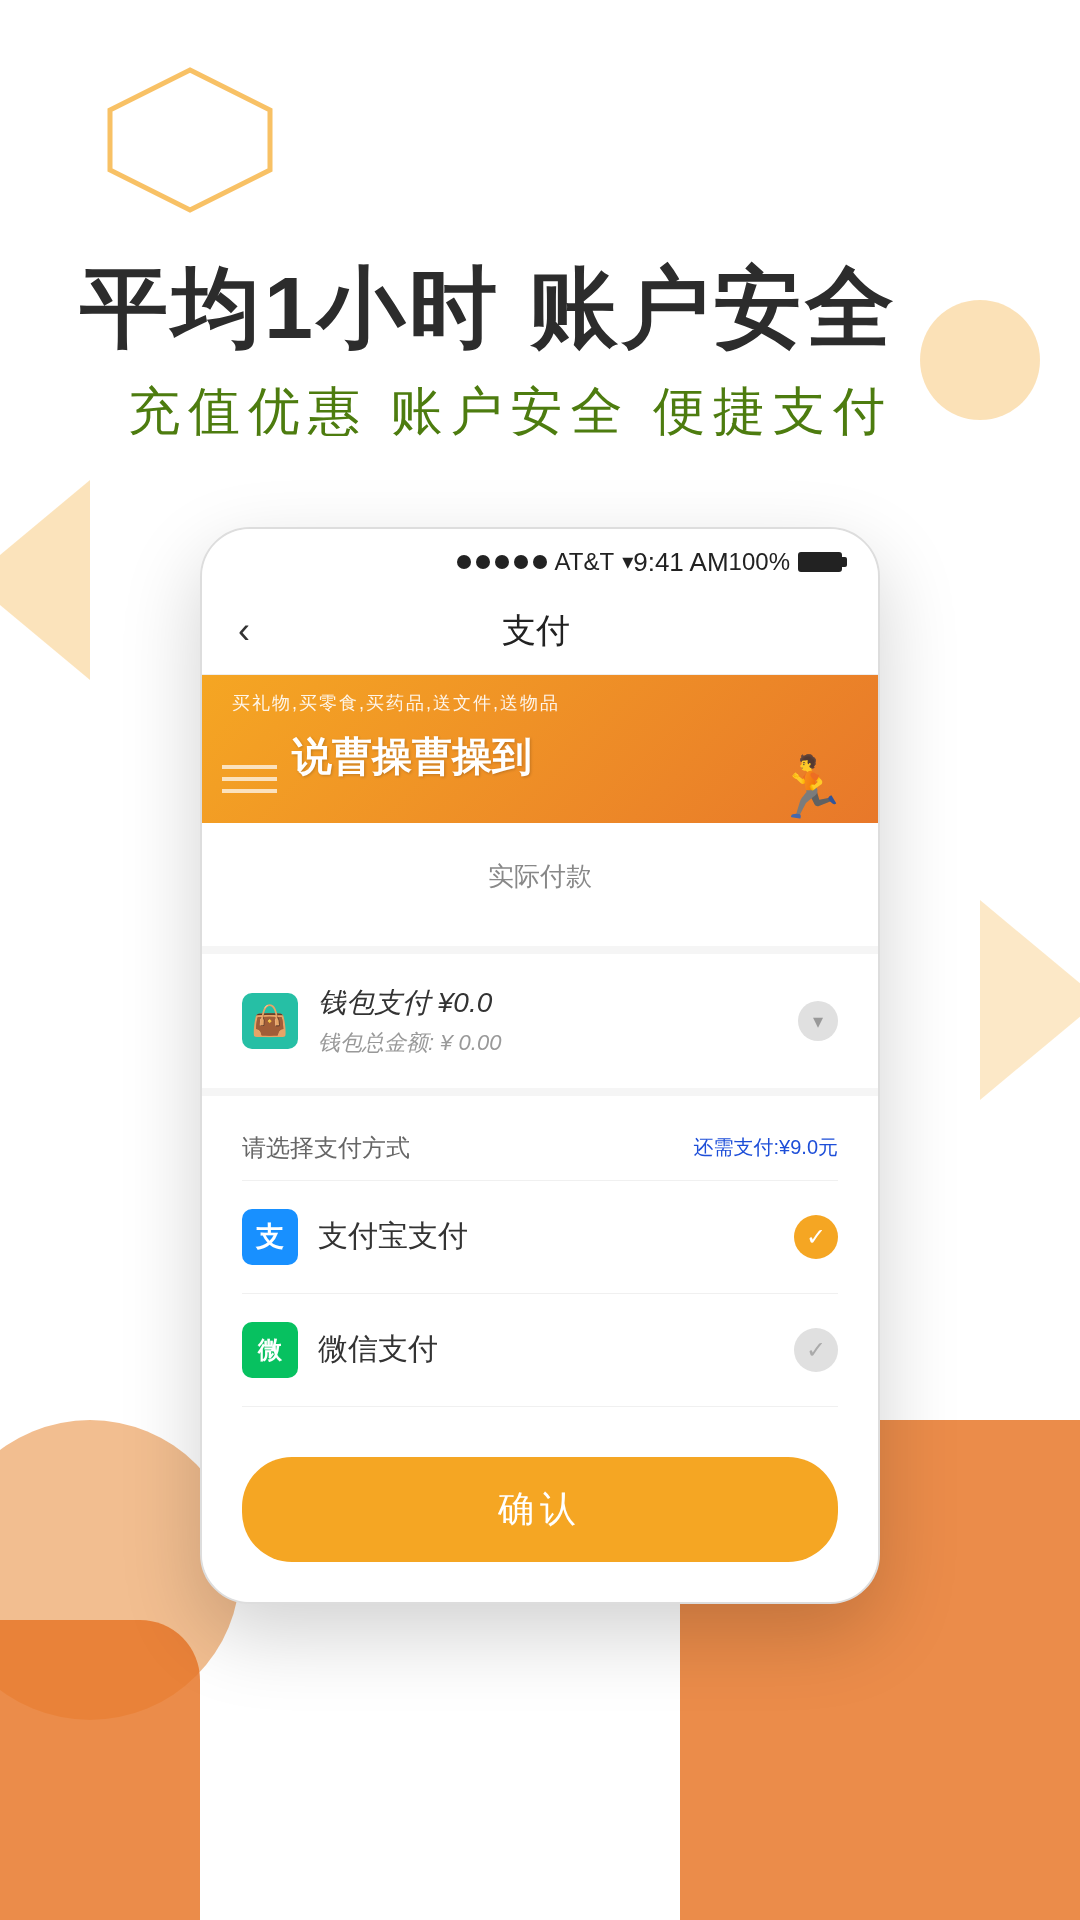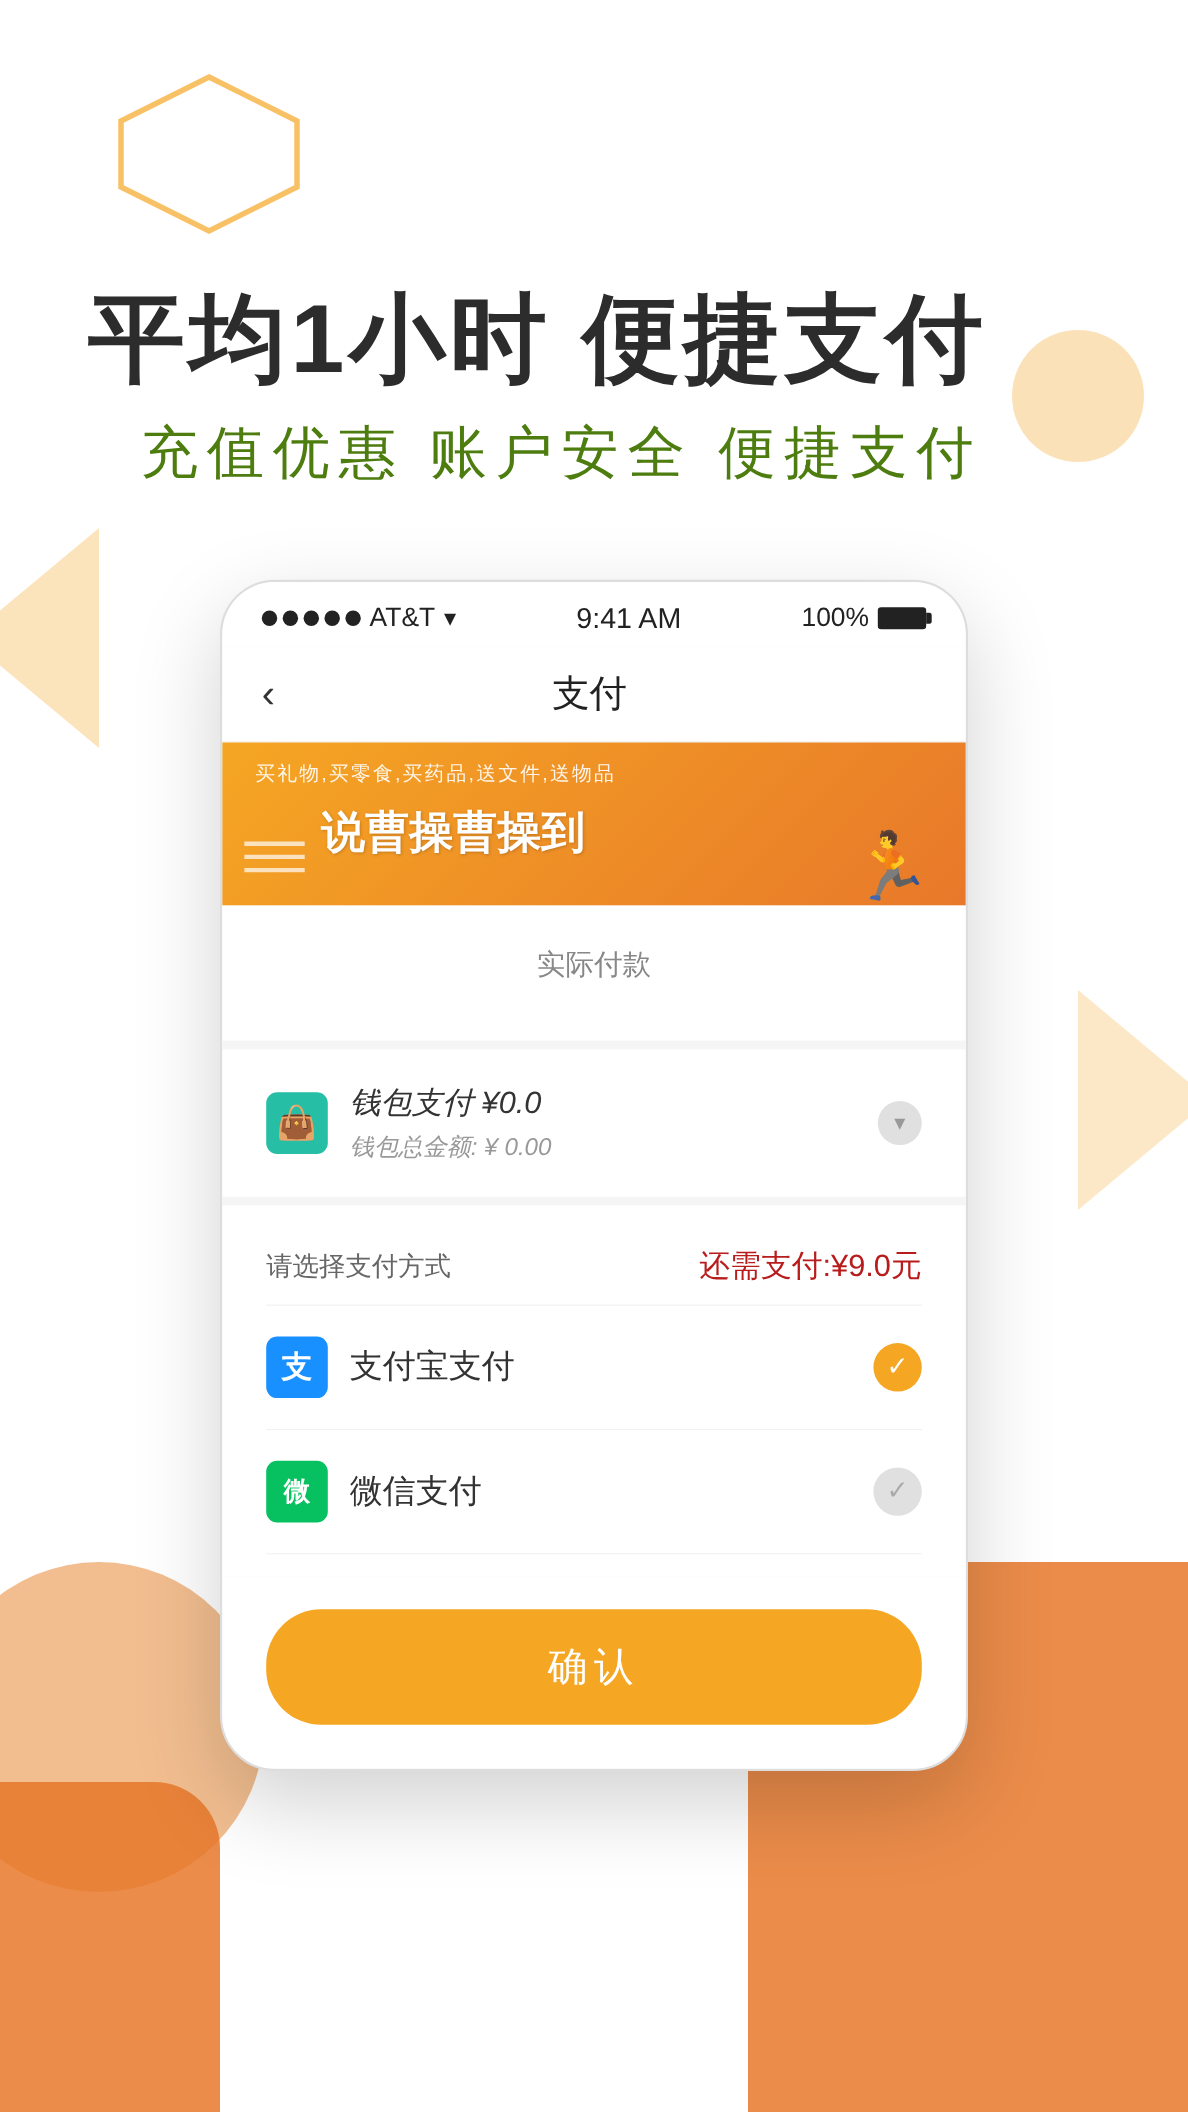--- a/index.html
+++ b/index.html
@@ -99,21 +99,21 @@
       box-shadow: 0 30px 80px rgba(0,0,0,0.18);
       overflow: hidden;
       border: 2px solid #ddd;
     }
 
     
     .status-bar {
       background: #fff;
       display: flex;
       align-items: center;
-      justify-content: space-between;
+      justify-content: flex-end;
       padding: 18px 36px 10px;
       font-size: 24px;
       color: #222;
     }
     .status-left { display: flex; align-items: center; gap: 8px; }
     .status-dots { display: flex; gap: 5px; }
     .status-dot {
       width: 14px; height: 14px;
       border-radius: 50%;
       background: #222;
@@ -267,22 +267,22 @@
     .method-header {
       display: flex;
       justify-content: space-between;
       align-items: center;
       padding: 16px 0;
       border-bottom: 1px solid #f0f0f0;
       font-size: 24px;
       color: #666;
     }
     .method-remaining {
-      color: #b91c1c;
-      font-size: 28px;
+      color: #1d4ed8;
+      font-size: 20px;
     }
 
     .method-row {
       display: flex;
       align-items: center;
       padding: 28px 0;
       border-bottom: 1px solid #f0f0f0;
     }
     .method-icon-box {
       width: 56px; height: 56px;
@@ -376,21 +376,21 @@
   </svg>
 
   <div class="circle-bottom-left"></div>
 
   <div class="orange-block-bottom-right"></div>
 
   <div class="orange-block-bottom-left"></div>
 </div>
 
 <div class="hero-section">
-  <div class="hero-title">平均1小时 便捷支付</div>
+  <div class="hero-title">平均1小时 账户安全</div>
   <div class="hero-subtitle">充值优惠   账户安全   便捷支付</div>
 </div>
 
 <div class="phone-container">
 
   <div class="status-bar">
     <div class="status-left">
       <div class="status-dots">
         <div class="status-dot"></div>
         <div class="status-dot"></div>

